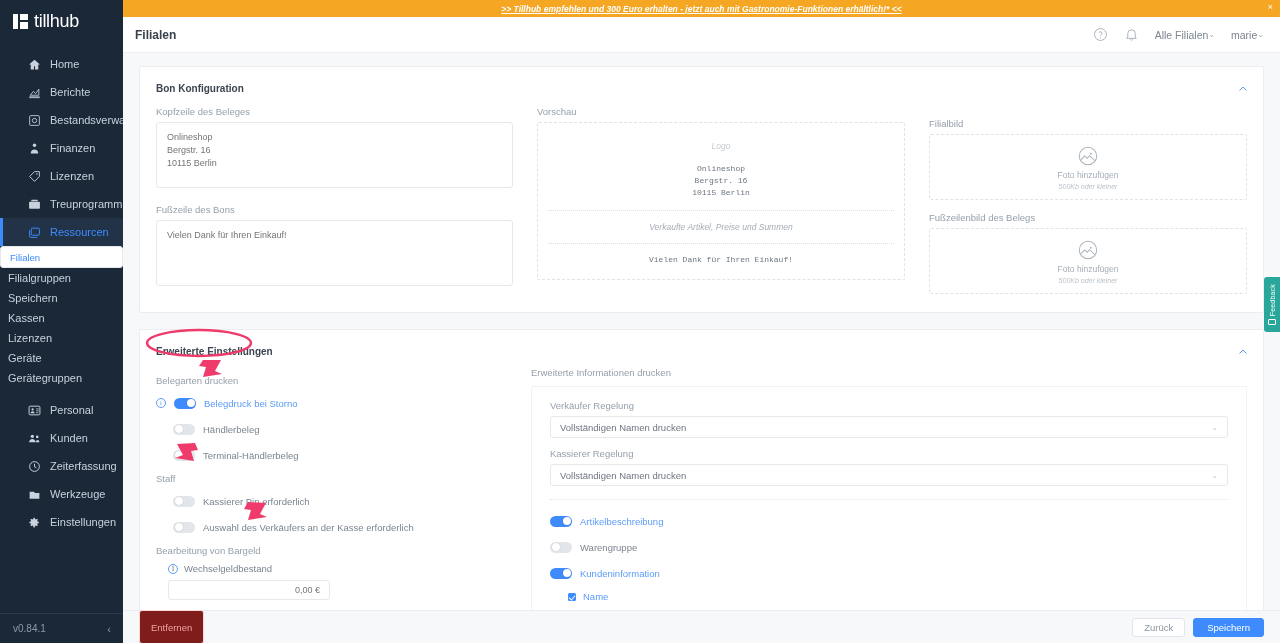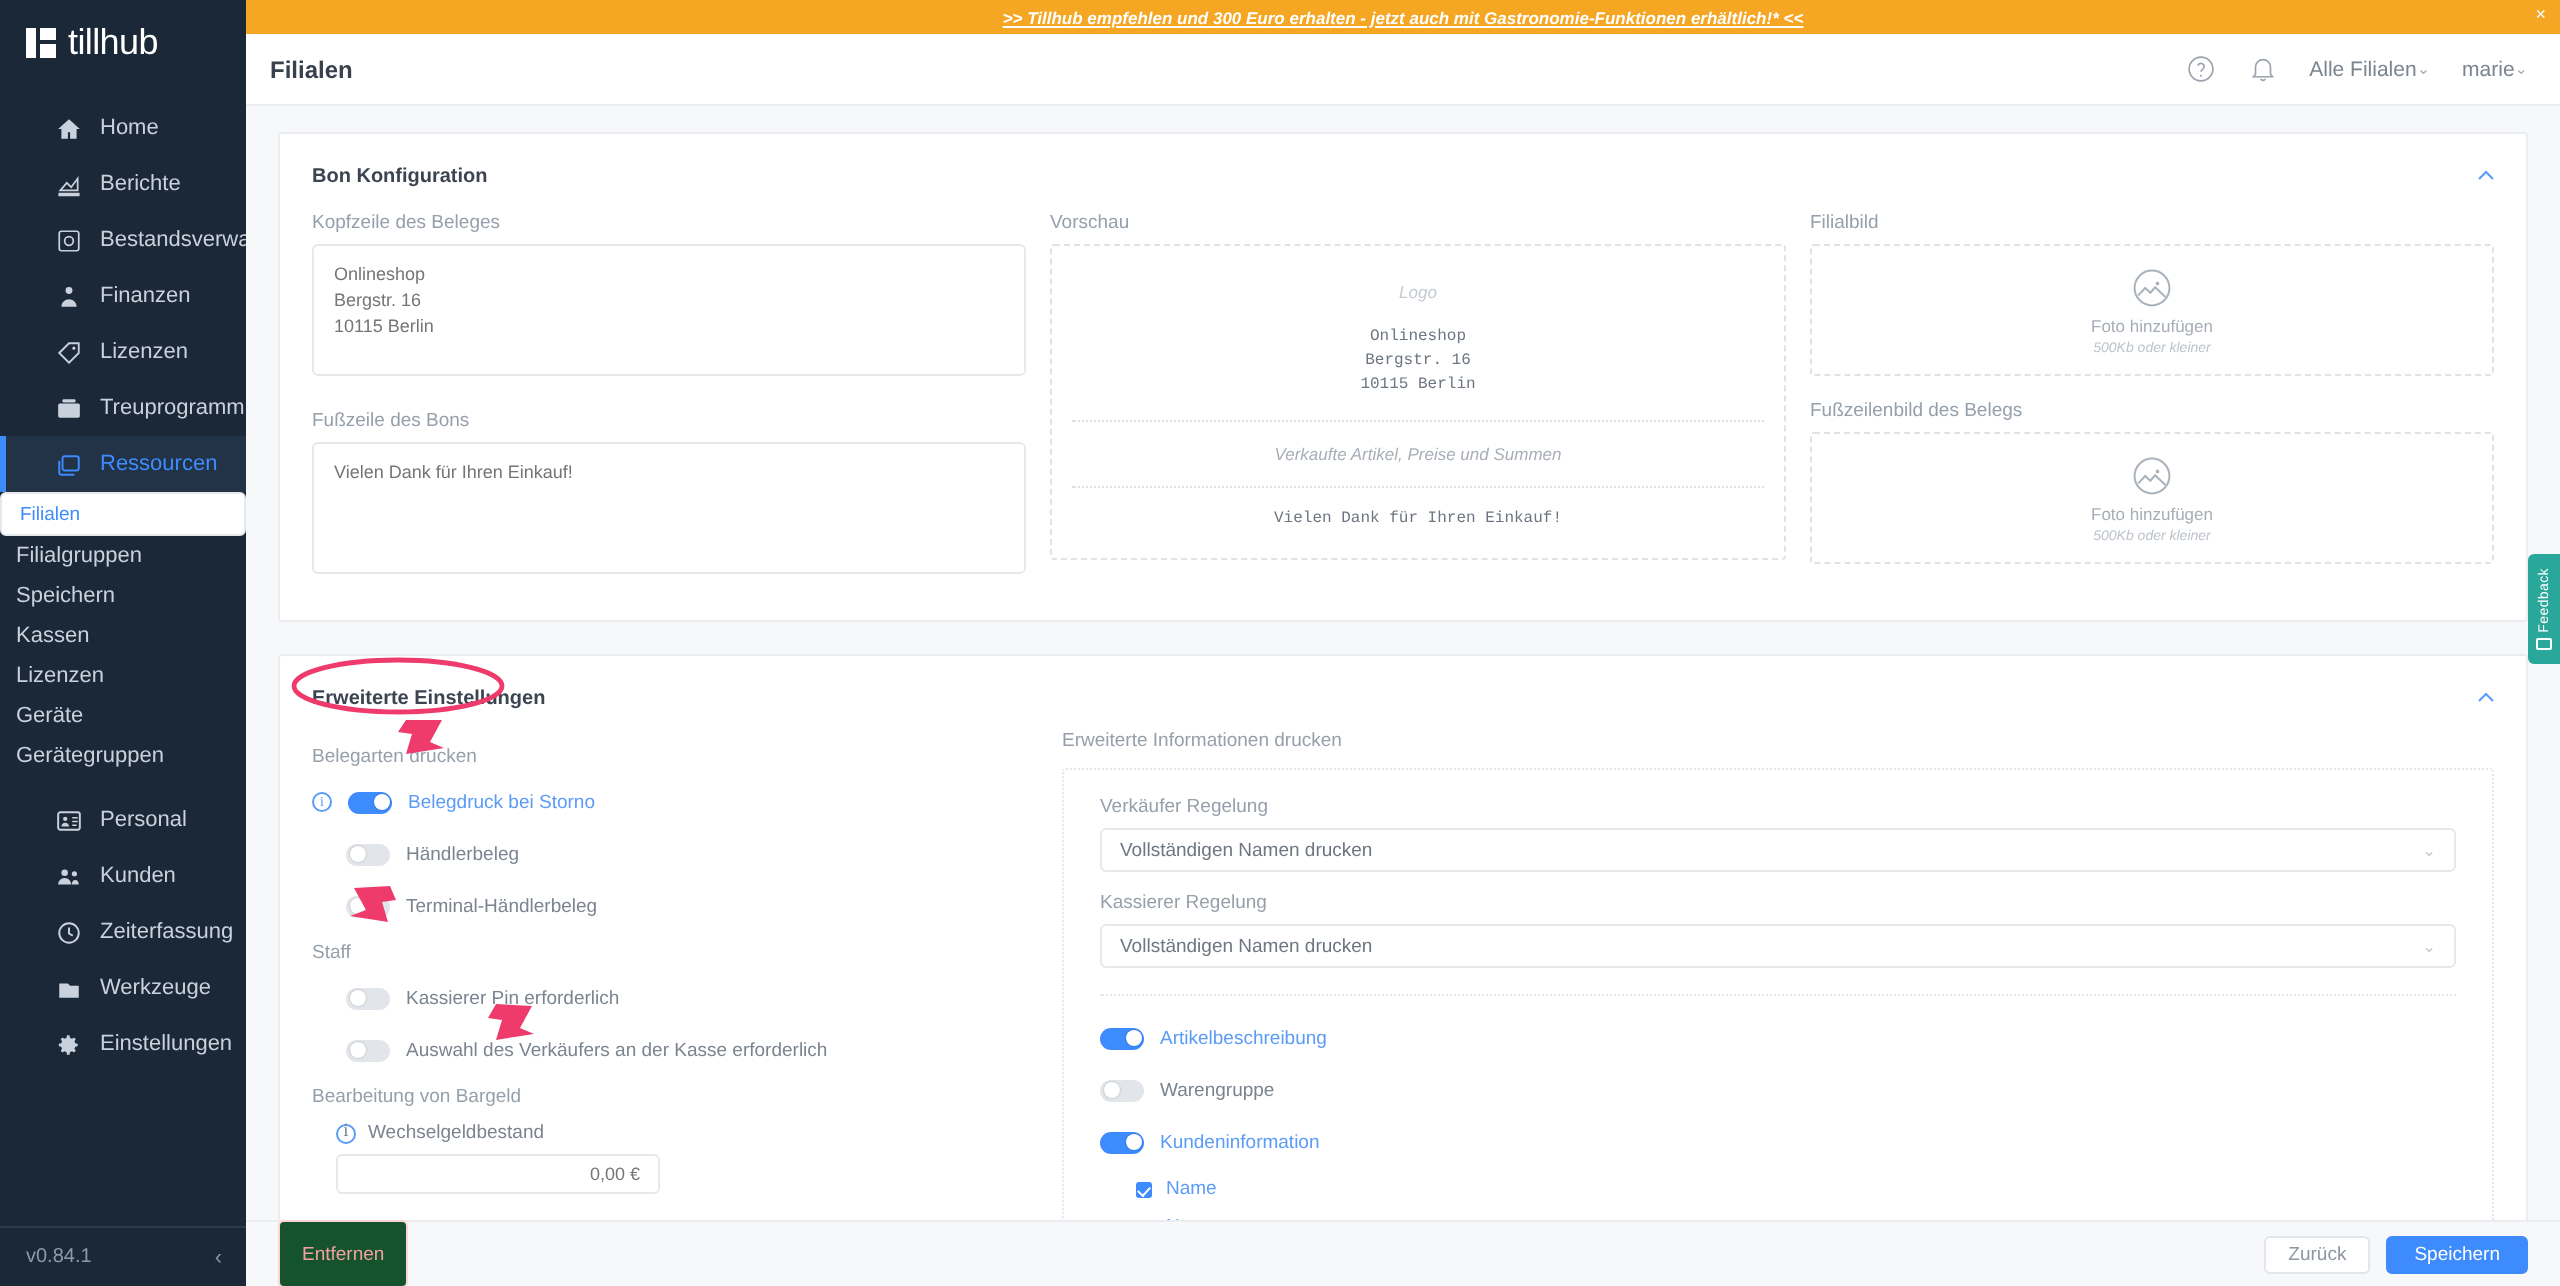--- a/index.html
+++ b/index.html
@@ -72,24 +72,24 @@
   .content { flex: 1 1 auto; overflow: hidden; padding: 13px 16px 0 16px; background:#f7f8fa; }
 
   .card { background:#fff; border:1px solid #ebedf0; border-radius: 2px; position: relative; }
   .card .ctitle { font-size: 10px; font-weight:bold; color:#3b4450; padding: 16px 0 0 16px; }
   .card .collapse {
     position:absolute; right: 14px; top: 14px; cursor:pointer; color:#5b9bf8;
   }
   .card .collapse svg { width:12px; height:12px; stroke:currentColor; fill:none; stroke-width:2; }
 
   
-  .bon-body { display:flex; padding: 12px 16px 18px 16px; gap: 12px; }
+  .bon-body { display:flex; padding: 12px 16px 18px 16px; gap: 24px; }
   .col-a { width: 357px; flex:0 0 357px; }
   .col-b { width: 368px; flex:0 0 368px; }
-  .col-c { flex:1 1 auto; }
+  .col-c { flex:1 1 auto;margin-top:12px; }
 
   .flabel { font-size: 9.5px; color:#96a0ab; margin-bottom: 5px; display:block; }
   .ta {
     width:100%; border:1px solid #e6e9ec; border-radius:3px; background:#fff;
     font-family:"Liberation Sans", sans-serif; font-size:9px; color:#b9c0c8;
     padding: 8px 10px; resize: none; line-height: 1.45; outline:none;
   }
   .ta.h1 { height: 66px; }
   .ta.h2 { height: 66px; }
   .gap { height: 12px; }
@@ -157,21 +157,21 @@
   .chk { width:8px; height:8px; border-radius:1.5px; background:#3d8bfd; position:relative; flex:0 0 8px; cursor:pointer; }
   .chk::after { content:""; position:absolute; left:2px; top:1px; width:3px; height:5px; border:solid #fff; border-width:0 1.3px 1.3px 0; transform: rotate(42deg); }
   .chk-row span { font-size:9.5px; color:#5b9bf8; }
 
   
   .bottombar {
     height: 33px; flex: 0 0 33px; background:#f7f8fa; border-top:1px solid #ebedf0;
     display:flex; align-items:center; padding: 0 16px;
   }
   .btn { border-radius:3px; font-size:9.5px; cursor:pointer; display:flex; align-items:center; justify-content:center; }
-  .btn-remove { height:19px; padding:16px 11px; border:1px solid #fbd4d4; background:#14532d; color:#f4a0a0; }
+  .btn-remove { height:19px; padding:16px 11px; border:1px solid #fbd4d4; background:#7f1d1d; color:#f4a0a0; }
   .btn-back { height:19px; padding:0 11px; border:1px solid #e2e5e9; background:#fff; color:#8d96a1; }
   .btn-save { height:19px; padding:0 13px; border:1px solid #3d8bfd; background:#3d8bfd; color:#fff; }
   .bottombar .right { margin-left:auto; display:flex; gap:8px; }
 
   
   .feedback {
     position:absolute; right:0; top:277px; width:16px; height:55px; background:#2aa79b;
     border-radius:3px 0 0 3px; display:flex; flex-direction:column; align-items:center;
     justify-content:center; gap:3px; cursor:pointer; z-index: 30;
   }

